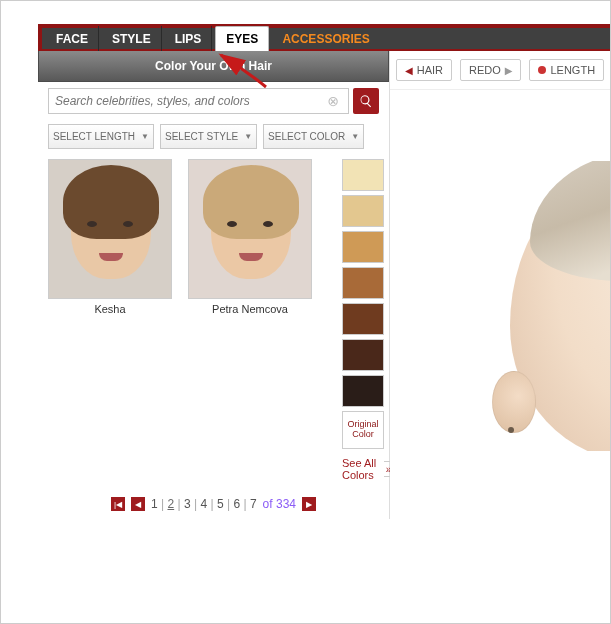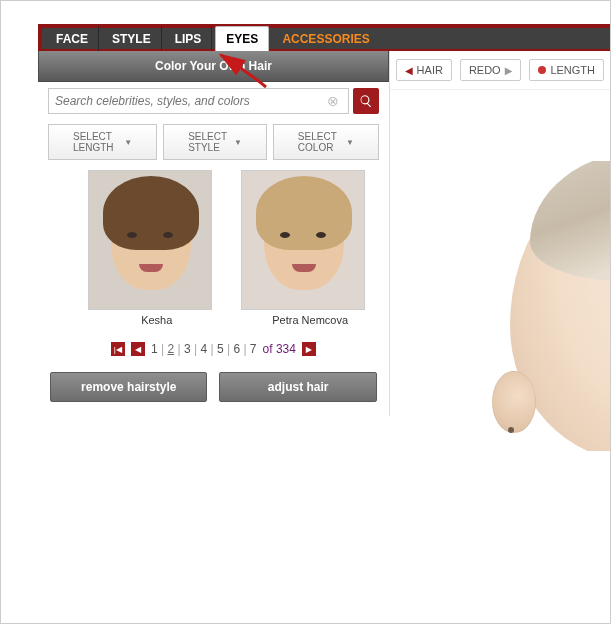--- a/index.html
+++ b/index.html
@@ -55,27 +55,27 @@
   .search-go {
     width: 26px; height: 26px; background: #9f1b1e; color: #fff;
     display: flex; align-items: center; justify-content: center;
     border-radius: 2px; cursor: pointer;
   }
   .search-go svg { width: 14px; height: 14px; fill: #fff; }
 
   .filters { display: flex; gap: 6px; padding: 4px 10px 10px; }
   .select {
     background: linear-gradient(#fff,#eee); border: 1px solid #c8c8c8;
-    font-size: 10px; color: #6a6a6a; padding: 6px 24px;
+    font-size: 10px; color: #6a6a6a; padding: 6px 4px;
     display: flex; align-items: center; gap: 6px; cursor: pointer;
   }
   .select .tri { font-size: 8px; color: #7a7a7a; }
 
   .gallery { padding: 0 10px; display: flex; gap: 14px; }
-  .grid { flex: 1; display: grid; grid-template-columns: 1fr 1fr; gap: 16px; margin-left: 40px; }
+  .grid { flex: 1; display: grid; grid-template-columns: 1fr 1fr 1fr; gap: 16px; }
   .cell .thumb {
     width: 124px; height: 140px; border: 1px solid #ccc; overflow: hidden;
     display: flex; align-items: center; justify-content: center;
     position: relative;
   }
   .cell .caption { text-align: center; font-size: 11px; color: #333; margin-top: 4px; }
 
   .face {
     width:124px; height:140px; position:relative;
     background: #ddd;
@@ -100,21 +100,21 @@
 
   .pager {
     display: flex; align-items: center; justify-content: center; gap: 6px;
     padding: 16px 0 8px; font-size: 12px; color: #666;
   }
   .pbtn { width: 14px; height: 14px; background: #9f1b1e; color: #fff;
     display: flex; align-items: center; justify-content: center; font-size: 8px; cursor: pointer; }
   .pnum { cursor: pointer; color: #555; }
   .pnum.current { text-decoration: underline; color: #6a6a6a; }
   .psep { color: #aaa; }
-  .ptotal { color: #701a75; }
+  .ptotal { color: #8b5cf6; }
 
   .actions { display: flex; gap: 12px; padding: 8px 12px 14px; }
   .actbtn {
     flex: 1; height: 30px; background: linear-gradient(#8f8f8f,#6d6d6d);
     color: #fff; font-size: 12px; font-weight: bold;
     display: flex; align-items: center; justify-content: center;
     border: 1px solid #5a5a5a; border-radius: 2px; cursor: pointer;
   }
 
   .right-top {
@@ -229,34 +229,46 @@
     <div style="position:absolute;left:22px;top:16px;width:80px;height:104px;border-radius:48% 48% 44% 44%;background:#ebc8a5;"></div>
     <div style="position:absolute;left:14px;top:6px;width:96px;height:74px;border-radius:50% 50% 35% 35%;background:#caa979;"></div>
     <div style="position:absolute;left:38px;top:62px;width:10px;height:6px;border-radius:50%;background:#3a2e28;"></div>
     <div style="position:absolute;left:74px;top:62px;width:10px;height:6px;border-radius:50%;background:#3a2e28;"></div>
     <div style="position:absolute;left:50px;top:94px;width:24px;height:8px;border-radius:0 0 12px 12px;background:#b05a5a;"></div>
   </div>
               </div>
   <div class="caption">Petra Nemcova</div>
             </div>
           </div>
+        <div>
+          <div class="swatches" id="swatches">
+              <div class="sw" style="background: rgb(242, 227, 181);"></div>
+              <div class="sw" style="background: rgb(227, 199, 143);"></div>
+              <div class="sw" style="background: rgb(207, 154, 86);"></div>
+              <div class="sw" style="background: rgb(168, 106, 56);"></div>
+              <div class="sw" style="background: rgb(111, 59, 31);"></div>
+              <div class="sw" style="background: rgb(74, 40, 26);"></div>
+              <div class="sw" style="background: rgb(42, 29, 24);"></div>
+              <div class="orig">Original Color</div>
+            </div>
+          <div class="seeall">
+            <span>See All Colors</span>
+            <span class="see-arrow">»</span>
+          </div>
+        </div>
       </div>
 
       <div class="pager">
         <span class="pbtn">|◀</span>
         <span class="pbtn">◀</span>
         <span id="pages"><span class="pnum">1</span><span class="psep"> | </span><span class="pnum current">2</span><span class="psep"> | </span><span class="pnum">3</span><span class="psep"> | </span><span class="pnum">4</span><span class="psep"> | </span><span class="pnum">5</span><span class="psep"> | </span><span class="pnum">6</span><span class="psep"> | </span><span class="pnum">7</span></span>
         <span class="ptotal"><span>of</span> <span>334</span></span>
         <span class="pbtn">▶</span>
       </div>
 
-      <div class="actions">
-        <div class="actbtn">remove hairstyle</div>
-        <div class="actbtn">adjust hair</div>
-      </div>
     </div>
 
     <div class="right">
       <div class="right-top">
         <div class="r-btn">
             <span class="tri-l">◀</span>
             <span>HAIR</span>
           </div>
         <div class="r-btn">
             <span>REDO</span>

